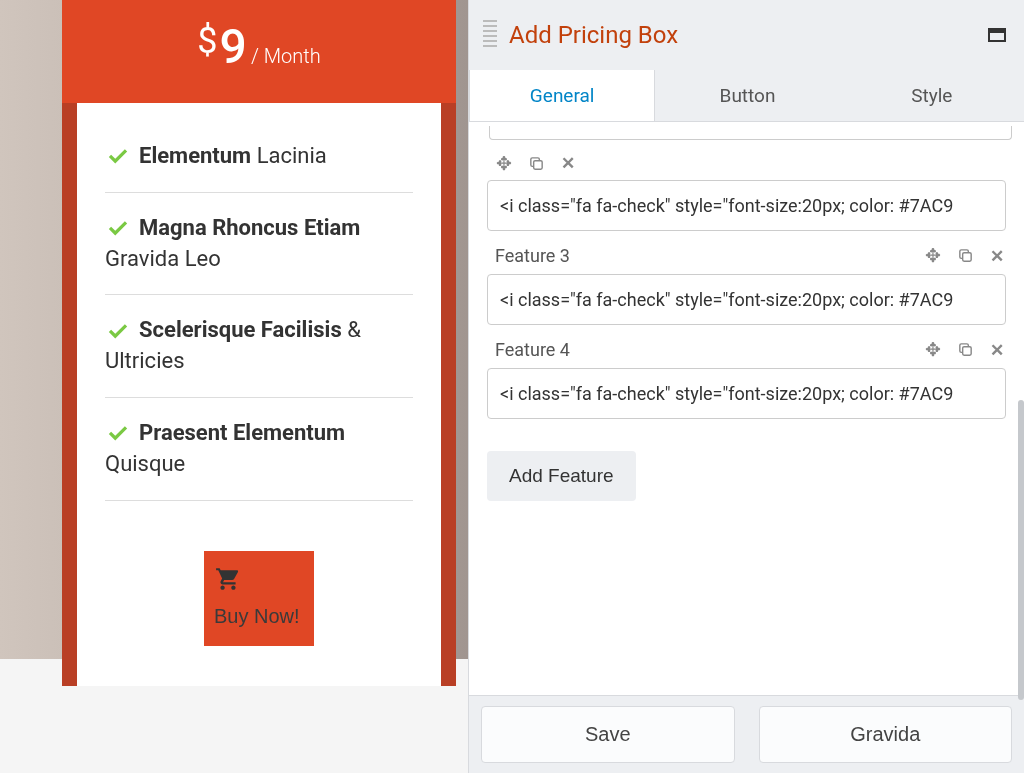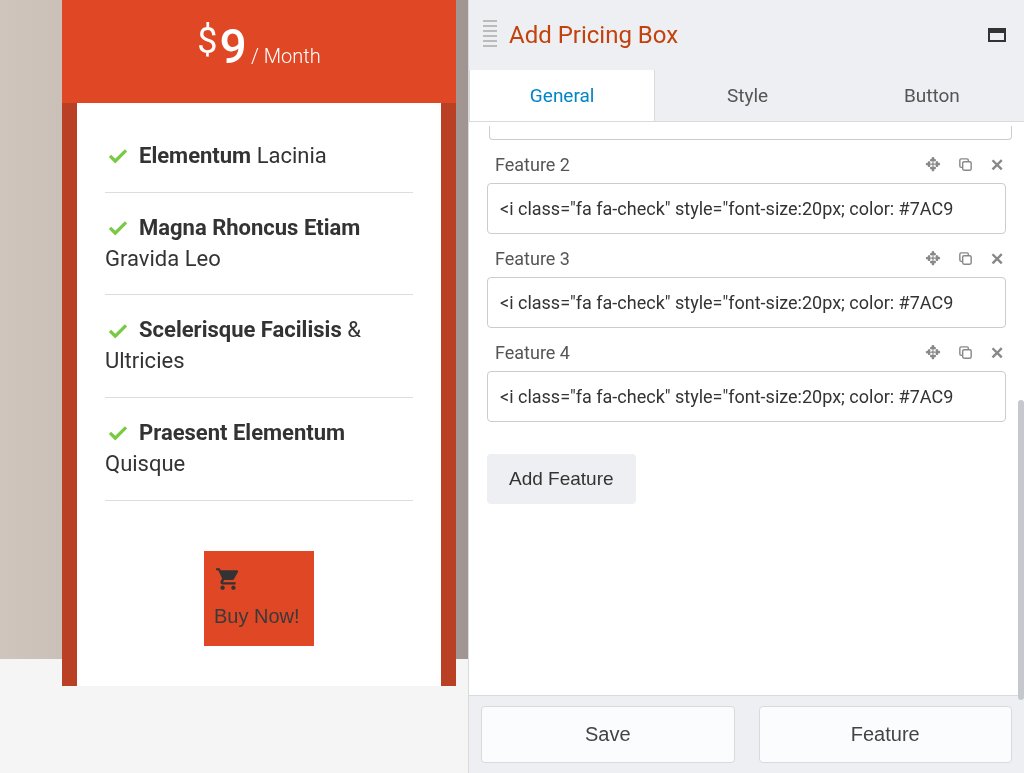--- a/index.html
+++ b/index.html
@@ -352,30 +352,29 @@
 
 <div class="settings-panel">
   <div class="panel-header">
     <div class="drag-handle"></div>
     <div class="panel-title">Add Pricing Box</div>
     <div class="window-icon"></div>
   </div>
 
   <div class="tabs">
     <div class="tab active">General</div>
+    <div class="tab">Button</div>
     <div class="tab">Style</div>
-    <div class="tab">Button</div>
   </div>
 
   <div class="tab-content">
     <div class="partial-input"></div>
 
     <div class="feature-section">
       <div class="feature-header">
-        <div class="feature-label">Feature 2</div>
         <div class="feature-actions">
           <span class="action-icon move-icon"></span>
           <span class="action-icon copy-icon">
               <svg viewBox="0 0 24 24">
                 <rect x="8" y="8" width="12" height="12" rx="2"></rect>
                 <path d="M16 8V6a2 2 0 0 0-2-2H6a2 2 0 0 0-2 2v8a2 2 0 0 0 2 2h2"></path>
               </svg>
             </span>
           <span class="action-icon close-x"></span>
         </div>
@@ -416,17 +415,17 @@
       </div>
       <input class="feature-input" value="&lt;i class=&quot;fa fa-check&quot; style=&quot;font-size:20px; color: #7AC9" style="">
     </div>
 
 
     <button class="add-feature-btn">Add Feature</button>
   </div>
 
   <div class="panel-footer">
     <button class="footer-btn">Save</button>
-    <button class="footer-btn">Feature</button>
+    <button class="footer-btn">Gravida</button>
   </div>
 
   <div class="scroll-hint"></div>
 </div>
 
 </body></html>

